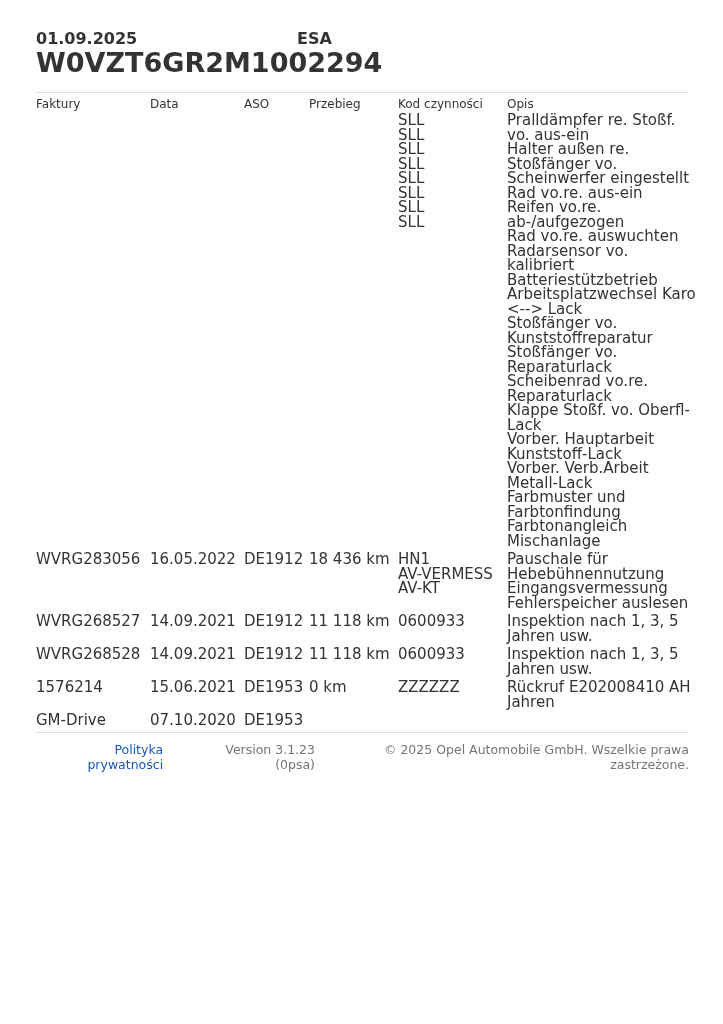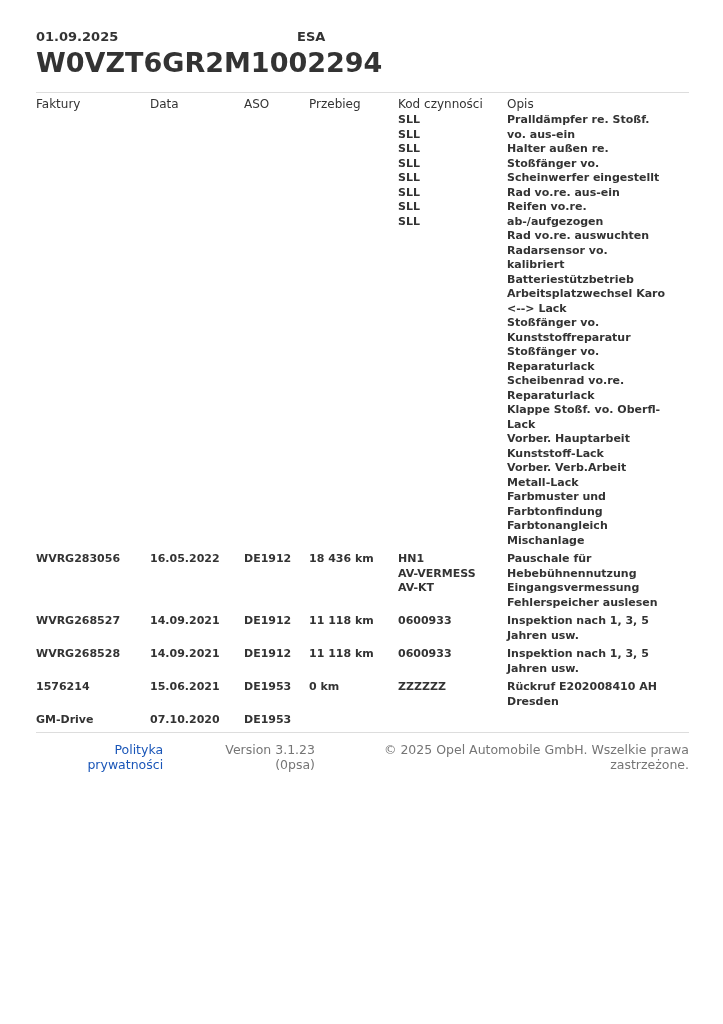--- a/index.html
+++ b/index.html
@@ -7,33 +7,33 @@
   body {
     width: 723px; height: 1024px;
     background: #ffffff;
     font-family: "DejaVu Sans", "Liberation Sans", sans-serif;
     color: #333333;
     overflow: hidden;
   }
   .page { padding: 29px 34px 0 36px; }
 
   
-  .topline { position: relative; height: 18px; font-size: 13px; font-weight: bold; color: #333; }
+  .topline { position: relative; height: 18px; font-size: 16px; font-weight: bold; color: #333; }
   .report-date { position: absolute; left: 0; top: 0; }
   .esa-label { position: absolute; left: 261px; top: 0; }
 
   
   .vin-title { margin: 1px 0 14px 0; font-size: 27px; line-height: 30px; font-weight: bold; color: #333; letter-spacing: 0; }
 
   .rule { border: none; border-top: 1px solid #dddddd; margin: 0; height: 0; }
 
   
   table.history { width: 100%; border-collapse: collapse; table-layout: fixed; }
   th { text-align: left; font-weight: normal; font-size: 12px; color: #333; padding: 4px 0 2px 0; white-space: nowrap; }
-  td { vertical-align: top; font-size: 11px; font-weight: bold; color: #333; line-height: 14.5px; padding: 0 0 4px 0; white-space: nowrap; overflow: visible; }
+  td { vertical-align: top; font-size: 15px; font-weight: normal; color: #333; line-height: 14.5px; padding: 0 0 4px 0; white-space: nowrap; overflow: visible; }
   tbody tr:last-child td { }
   td .line { white-space: nowrap; line-height: 14.5px; }
 
   
   .footer-rule { border: none; border-top: 1px solid #dddddd; margin: 0; }
   .footer { display: flex; align-items: baseline; padding: 9px 0 0 8px; font-size: 12.5px; color: #757575; text-align: right; }
   .privacy-link { color: #1a56b8; text-decoration: none; margin-right: 28px; cursor: pointer; }
   .version-label { margin-right: 14px; }
 </style>
 </head>
@@ -164,21 +164,21 @@
         <tr>
           <td>1576214</td>
           <td>15.06.2021</td>
           <td>DE1953</td>
           <td>0 km</td>
           <td>
             <div class="line">ZZZZZZ</div>
           </td>
           <td>
             <div class="line">Rückruf E202008410 AH</div>
-            <div class="line">Dresden</div>
+            <div class="line">Jahren</div>
           </td>
         </tr>
         <tr>
           <td>GM-Drive</td>
           <td>07.10.2020</td>
           <td>DE1953</td>
           <td></td>
           <td></td>
           <td></td>
         </tr>

